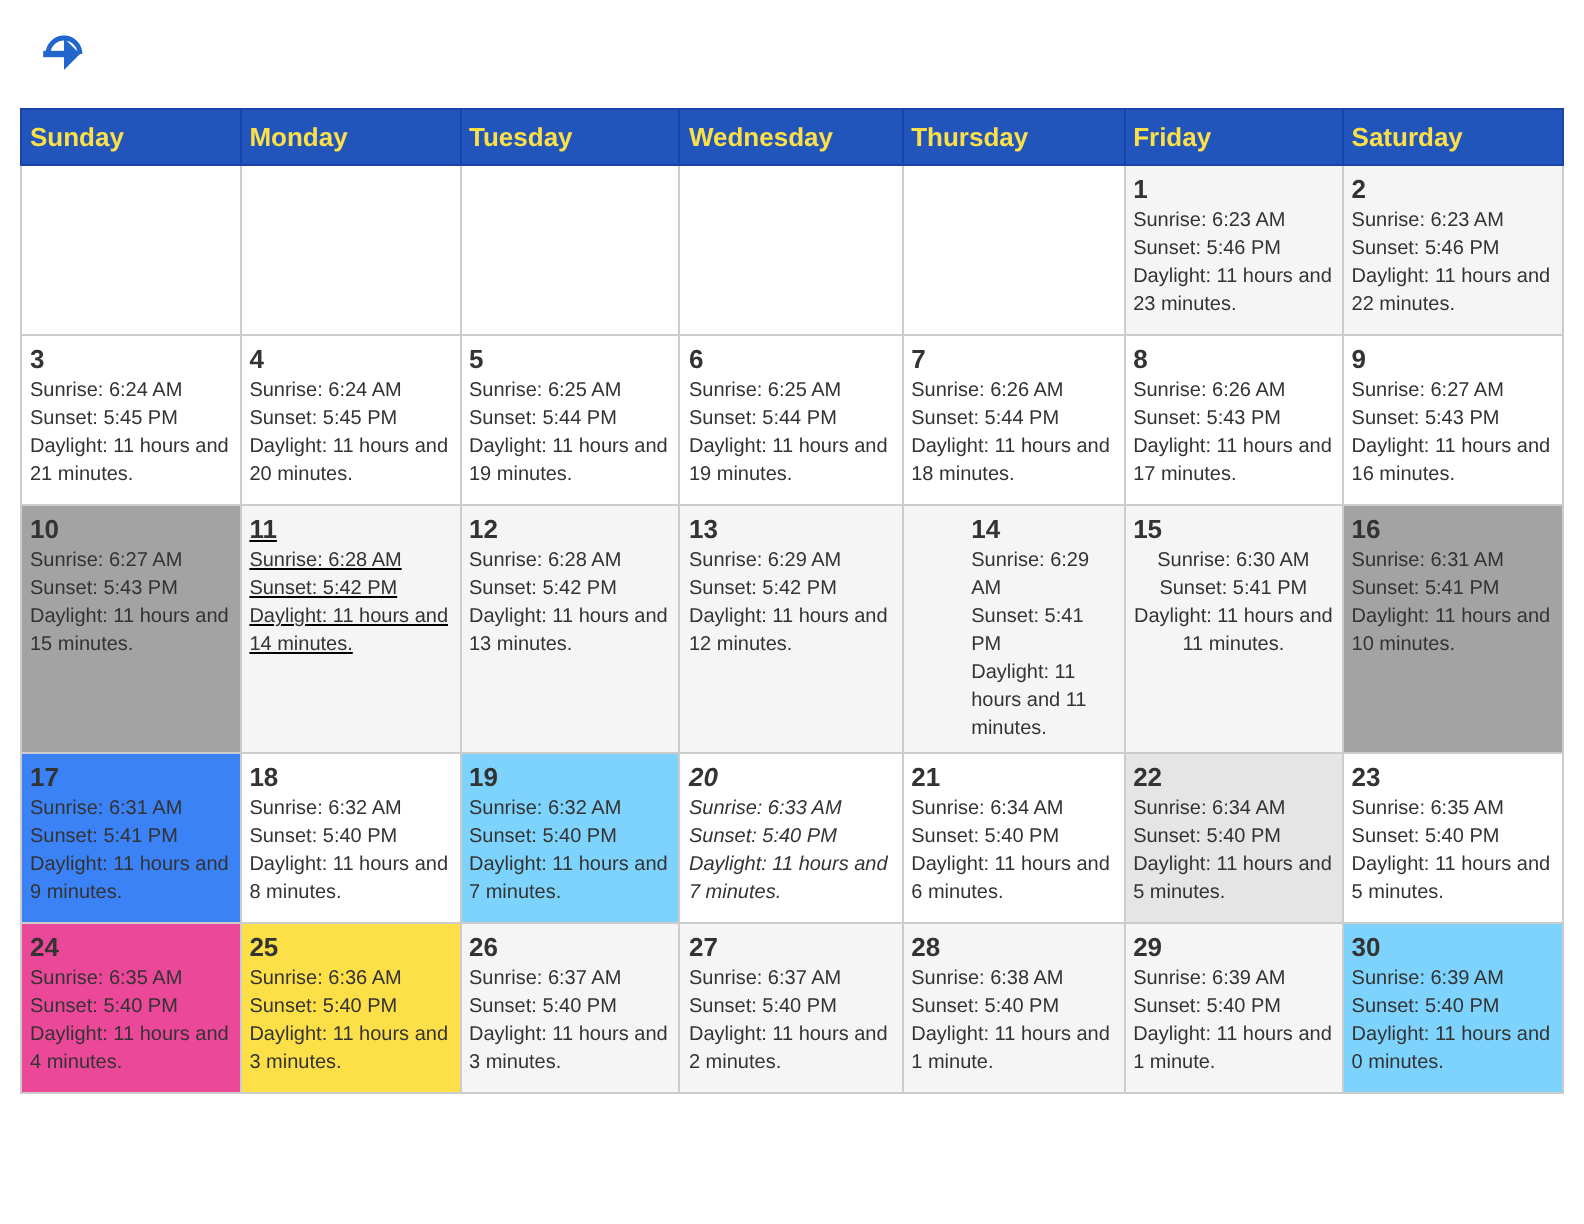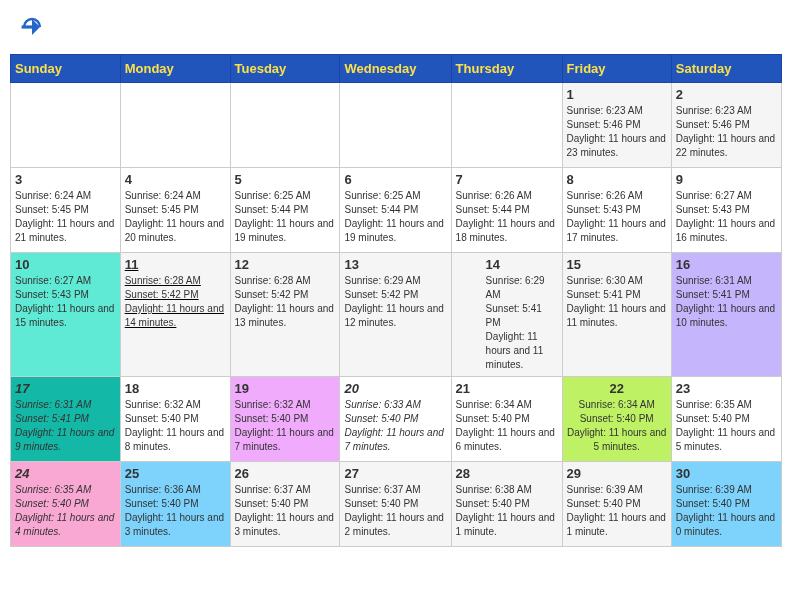--- a/index.html
+++ b/index.html
@@ -142,21 +142,21 @@
 Daylight: 11 hours and 17 minutes.</div>
           </td>
           <td style="background: rgb(255, 255, 255);">
             <div class="day-num">9</div>
             <div class="day-info" style="white-space: pre-line;">Sunrise: 6:27 AM
 Sunset: 5:43 PM
 Daylight: 11 hours and 16 minutes.</div>
           </td>
         </tr>
         <tr class="week-row">
-          <td style="background: #5eead4;">
+          <td style="background: #a3a3a3;">
             <div class="day-num">10</div>
             <div class="day-info" style="white-space: pre-line;">Sunrise: 6:27 AM
 Sunset: 5:43 PM
 Daylight: 11 hours and 15 minutes.</div>
           </td>
           <td style="background: rgb(245, 245, 245); text-decoration: underline;">
             <div class="day-num">11</div>
             <div class="day-info" style="white-space: pre-line;">Sunrise: 6:28 AM
 Sunset: 5:42 PM
 Daylight: 11 hours and 14 minutes.</div>
@@ -174,83 +174,83 @@
 Daylight: 11 hours and 12 minutes.</div>
           </td>
           <td style="background: rgb(245, 245, 245); padding-left: 34px;">
             <div class="day-num">14</div>
             <div class="day-info" style="white-space: pre-line;">Sunrise: 6:29 AM
 Sunset: 5:41 PM
 Daylight: 11 hours and 11 minutes.</div>
           </td>
           <td style="background: rgb(245, 245, 245);">
             <div class="day-num">15</div>
-            <div class="day-info" style="white-space: pre-line;">Sunrise: 6:30 AM
+            <div class="day-info" style="white-space: pre-line; text-align: center;">Sunrise: 6:30 AM
 Sunset: 5:41 PM
 Daylight: 11 hours and 11 minutes.</div>
           </td>
-          <td style="background: #c4b5fd;">
+          <td style="background: #a3a3a3;">
             <div class="day-num">16</div>
             <div class="day-info" style="white-space: pre-line;">Sunrise: 6:31 AM
 Sunset: 5:41 PM
 Daylight: 11 hours and 10 minutes.</div>
           </td>
         </tr>
         <tr class="week-row">
-          <td style="background: #14b8a6; font-style: italic;">
+          <td style="background: #3b82f6;">
             <div class="day-num">17</div>
             <div class="day-info" style="white-space: pre-line;">Sunrise: 6:31 AM
 Sunset: 5:41 PM
 Daylight: 11 hours and 9 minutes.</div>
           </td>
           <td style="background: rgb(255, 255, 255);">
             <div class="day-num">18</div>
             <div class="day-info" style="white-space: pre-line;">Sunrise: 6:32 AM
 Sunset: 5:40 PM
 Daylight: 11 hours and 8 minutes.</div>
           </td>
-          <td style="background: #f0abfc;">
+          <td style="background: #7dd3fc;">
             <div class="day-num">19</div>
             <div class="day-info" style="white-space: pre-line;">Sunrise: 6:32 AM
 Sunset: 5:40 PM
 Daylight: 11 hours and 7 minutes.</div>
           </td>
           <td style="background: rgb(255, 255, 255); font-style: italic;">
             <div class="day-num">20</div>
             <div class="day-info" style="white-space: pre-line;">Sunrise: 6:33 AM
 Sunset: 5:40 PM
 Daylight: 11 hours and 7 minutes.</div>
           </td>
           <td style="background: rgb(255, 255, 255);">
             <div class="day-num">21</div>
             <div class="day-info" style="white-space: pre-line;">Sunrise: 6:34 AM
 Sunset: 5:40 PM
 Daylight: 11 hours and 6 minutes.</div>
           </td>
-          <td style="background: #bef264; text-align: center;">
+          <td style="background: #e5e5e5;">
             <div class="day-num">22</div>
             <div class="day-info" style="white-space: pre-line;">Sunrise: 6:34 AM
 Sunset: 5:40 PM
 Daylight: 11 hours and 5 minutes.</div>
           </td>
           <td style="background: rgb(255, 255, 255);">
             <div class="day-num">23</div>
             <div class="day-info" style="white-space: pre-line;">Sunrise: 6:35 AM
 Sunset: 5:40 PM
 Daylight: 11 hours and 5 minutes.</div>
           </td>
         </tr>
         <tr class="week-row">
-          <td style="background: #f9a8d4; font-style: italic;">
+          <td style="background: #ec4899;">
             <div class="day-num">24</div>
             <div class="day-info" style="white-space: pre-line;">Sunrise: 6:35 AM
 Sunset: 5:40 PM
 Daylight: 11 hours and 4 minutes.</div>
           </td>
-          <td style="background: #7dd3fc;">
+          <td style="background: #fde047;">
             <div class="day-num">25</div>
             <div class="day-info" style="white-space: pre-line;">Sunrise: 6:36 AM
 Sunset: 5:40 PM
 Daylight: 11 hours and 3 minutes.</div>
           </td>
           <td style="background: rgb(245, 245, 245);">
             <div class="day-num">26</div>
             <div class="day-info" style="white-space: pre-line;">Sunrise: 6:37 AM
 Sunset: 5:40 PM
 Daylight: 11 hours and 3 minutes.</div>

